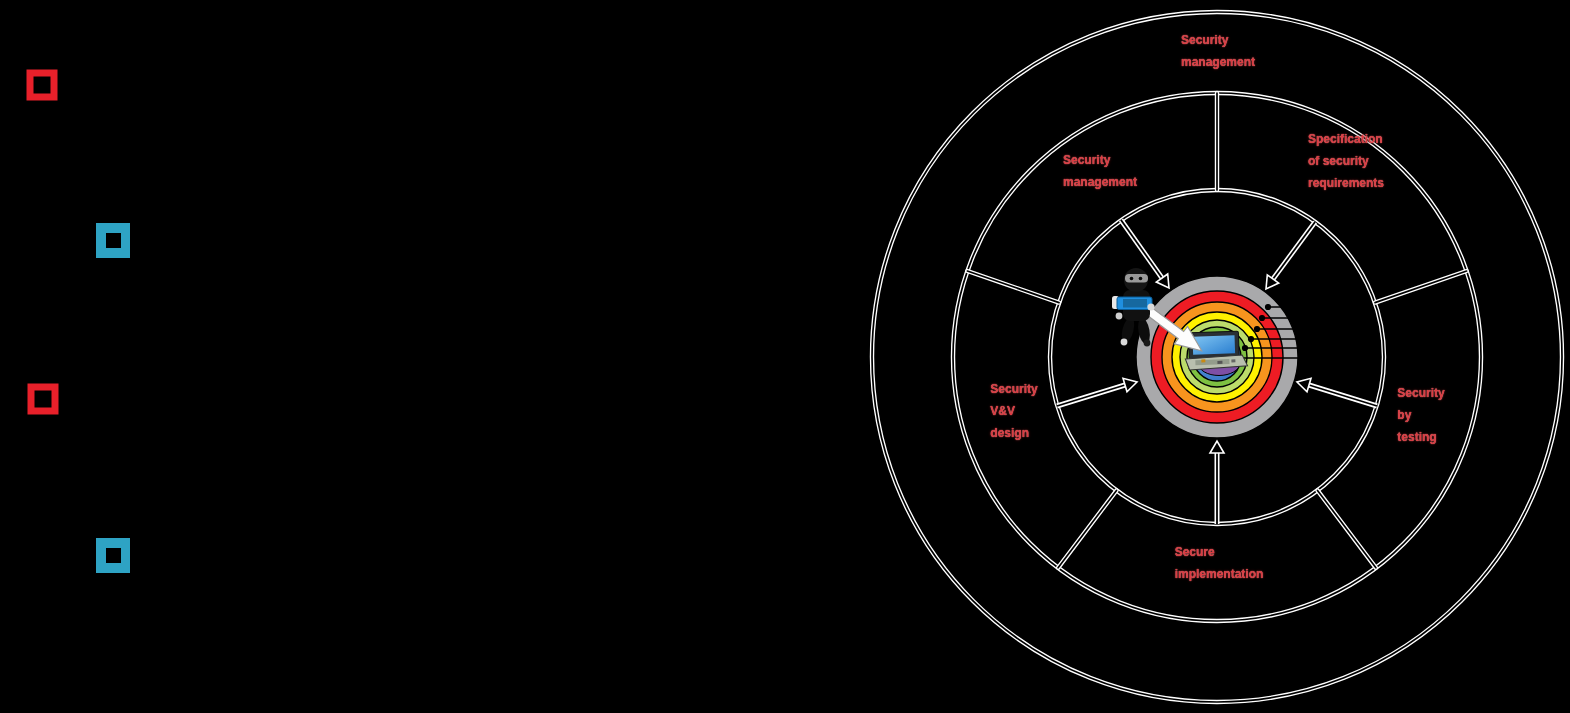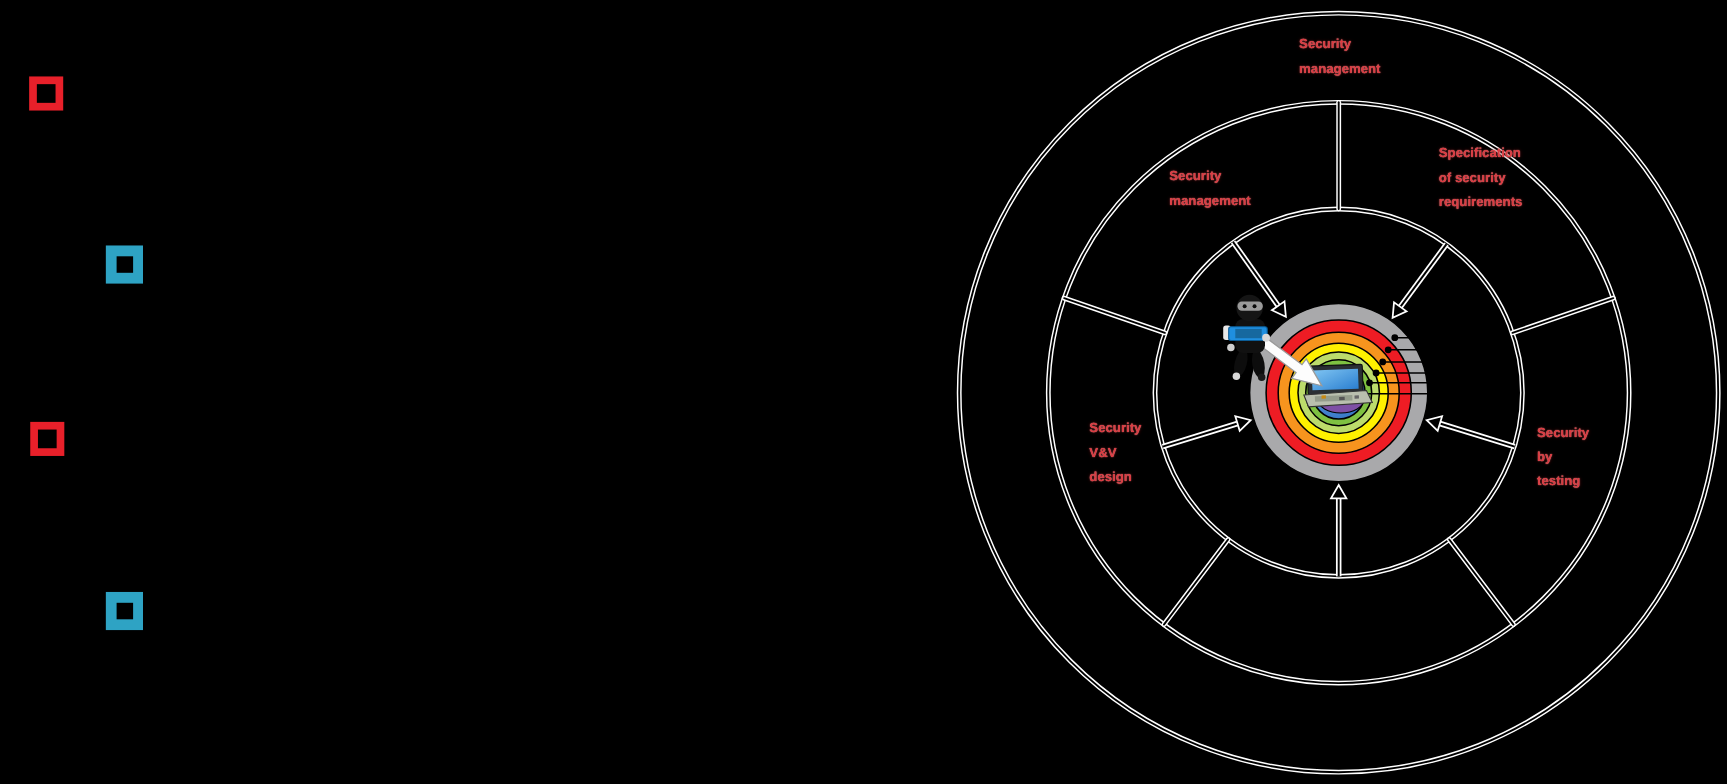--- a/index.html
+++ b/index.html
@@ -167,14 +167,18 @@
   <div class="ring-label" style="left:1014px;top:378px">
     <div>Security</div>
     <div>V&amp;V</div>
     <div>design</div>
   </div>
   <div class="ring-label" style="left:1421px;top:382px">
     <div>Security</div>
     <div>by</div>
     <div>testing</div>
   </div>
+  <div class="ring-label" style="left:1219px;top:541px">
+    <div>Secure</div>
+    <div>implementation</div>
+  </div>
 
 </div>
 
 </body></html>

